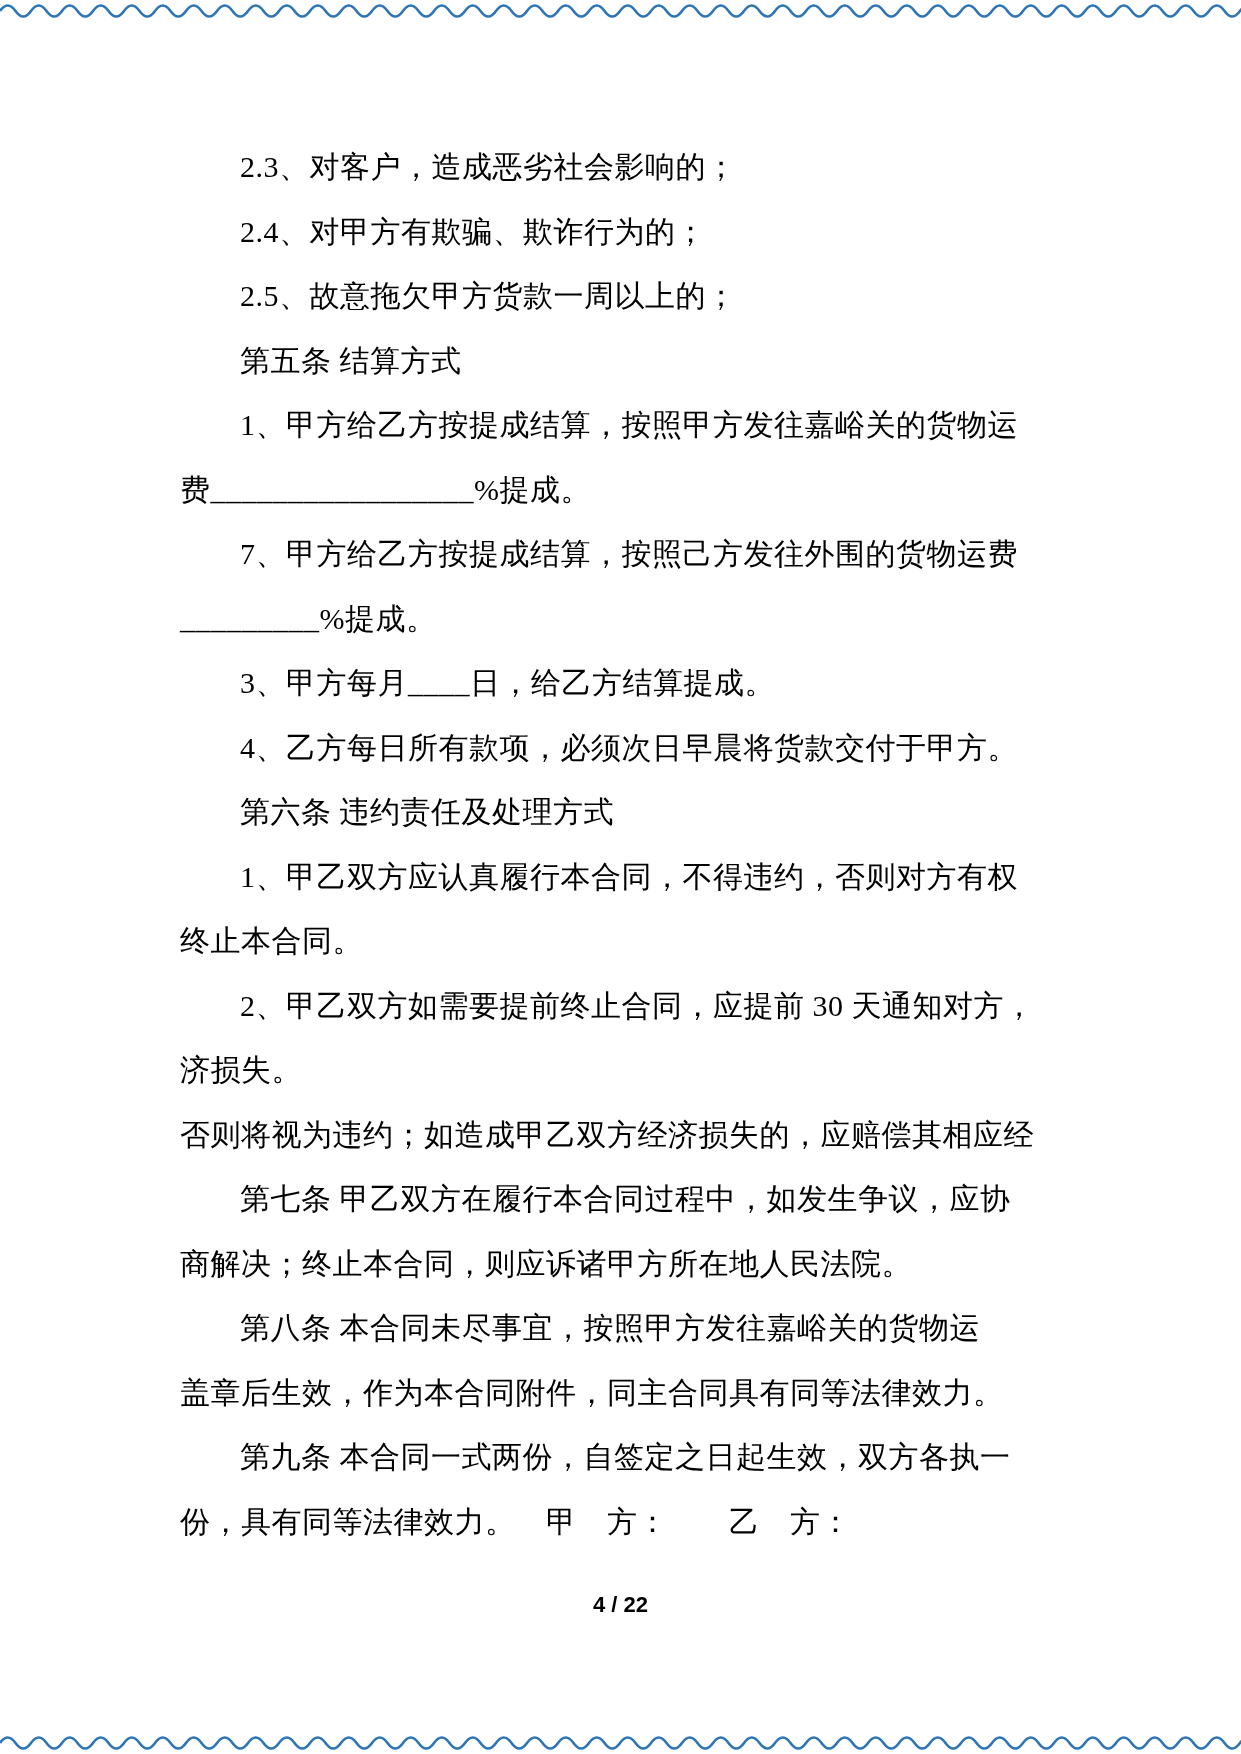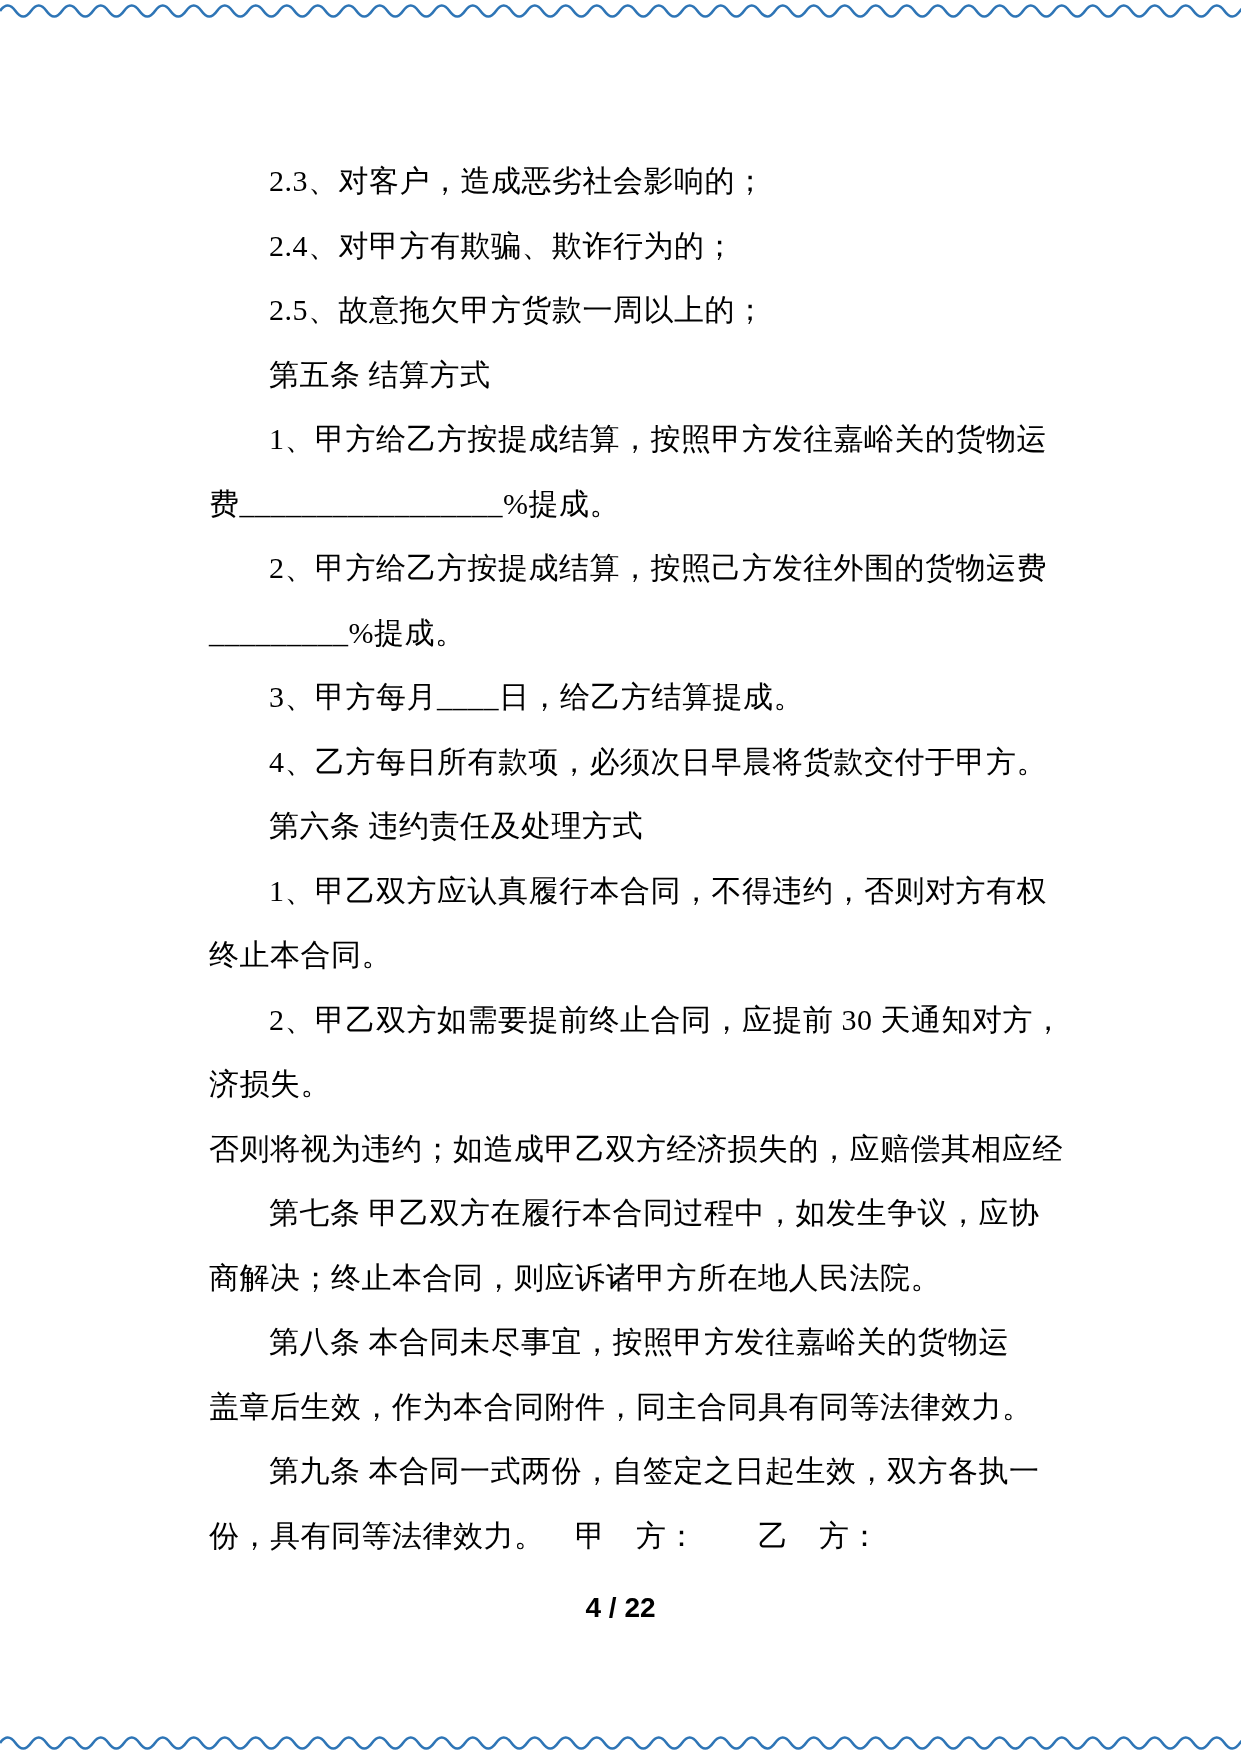--- a/index.html
+++ b/index.html
@@ -19,62 +19,61 @@
     left: 0;
     width: 1241px;
     height: 18px;
     display: block;
   }
   .wavy-border.top { top: 2px; }
   .wavy-border.bottom { bottom: 2px; }
 
   .contract-body {
     position: absolute;
-    top: 149px;
+    top: 135px;
     left: 180px;
     width: 910px;
-    margin-left: 29px;
   }
   .line {
     height: 64.5px;
     line-height: 64.5px;
     font-size: 30px;
     color: #000000;
     white-space: pre;
     letter-spacing: 0.5px;
   }
   .line.indent { padding-left: 60px; }
 
   .page-footer {
     position: absolute;
     top: 1592px;
     left: 0;
     width: 1241px;
     text-align: center;
     font-family: "Liberation Sans", "DejaVu Sans", sans-serif;
     font-weight: bold;
-    font-size: 28px;
+    font-size: 22px;
     color: #000000;
   }
 </style>
 </head>
 <body>
 
 <svg class="wavy-border top" viewBox="0 0 1241 18" preserveAspectRatio="none">
   <path class="wave-path" fill="none" stroke-width="2.6" d="M0 9 Q 7.75 -2 15.5 9 T 31 9 T 46.5 9 T 62 9 T 77.5 9 T 93 9 T 108.5 9 T 124 9 T 139.5 9 T 155 9 T 170.5 9 T 186 9 T 201.5 9 T 217 9 T 232.5 9 T 248 9 T 263.5 9 T 279 9 T 294.5 9 T 310 9 T 325.5 9 T 341 9 T 356.5 9 T 372 9 T 387.5 9 T 403 9 T 418.5 9 T 434 9 T 449.5 9 T 465 9 T 480.5 9 T 496 9 T 511.5 9 T 527 9 T 542.5 9 T 558 9 T 573.5 9 T 589 9 T 604.5 9 T 620 9 T 635.5 9 T 651 9 T 666.5 9 T 682 9 T 697.5 9 T 713 9 T 728.5 9 T 744 9 T 759.5 9 T 775 9 T 790.5 9 T 806 9 T 821.5 9 T 837 9 T 852.5 9 T 868 9 T 883.5 9 T 899 9 T 914.5 9 T 930 9 T 945.5 9 T 961 9 T 976.5 9 T 992 9 T 1007.5 9 T 1023 9 T 1038.5 9 T 1054 9 T 1069.5 9 T 1085 9 T 1100.5 9 T 1116 9 T 1131.5 9 T 1147 9 T 1162.5 9 T 1178 9 T 1193.5 9 T 1209 9 T 1224.5 9 T 1240 9 T 1255.5 9" stroke="#2e75b6"></path>
 </svg>
 
 <div class="contract-body">
   <div class="line indent">2.3、对客户，造成恶劣社会影响的；</div>
   <div class="line indent">2.4、对甲方有欺骗、欺诈行为的；</div>
   <div class="line indent">2.5、故意拖欠甲方货款一周以上的；</div>
   <div class="line indent">第五条 结算方式</div>
   <div class="line indent">1、甲方给乙方按提成结算，按照甲方发往嘉峪关的货物运</div>
   <div class="line">费_________________%提成。</div>
-  <div class="line indent">2、甲方给乙方按提成结算，按照己方发往外围的货物运费</div>
+  <div class="line indent">7、甲方给乙方按提成结算，按照己方发往外围的货物运费</div>
   <div class="line">_________%提成。</div>
   <div class="line indent">3、甲方每月____日，给乙方结算提成。</div>
   <div class="line indent">4、乙方每日所有款项，必须次日早晨将货款交付于甲方。</div>
   <div class="line indent">第六条 违约责任及处理方式</div>
   <div class="line indent">1、甲乙双方应认真履行本合同，不得违约，否则对方有权</div>
   <div class="line">终止本合同。</div>
   <div class="line indent">2、甲乙双方如需要提前终止合同，应提前 30 天通知对方，</div>
   <div class="line">济损失。</div>
   <div class="line">否则将视为违约；如造成甲乙双方经济损失的，应赔偿其相应经</div>
   <div class="line indent">第七条 甲乙双方在履行本合同过程中，如发生争议，应协</div>

